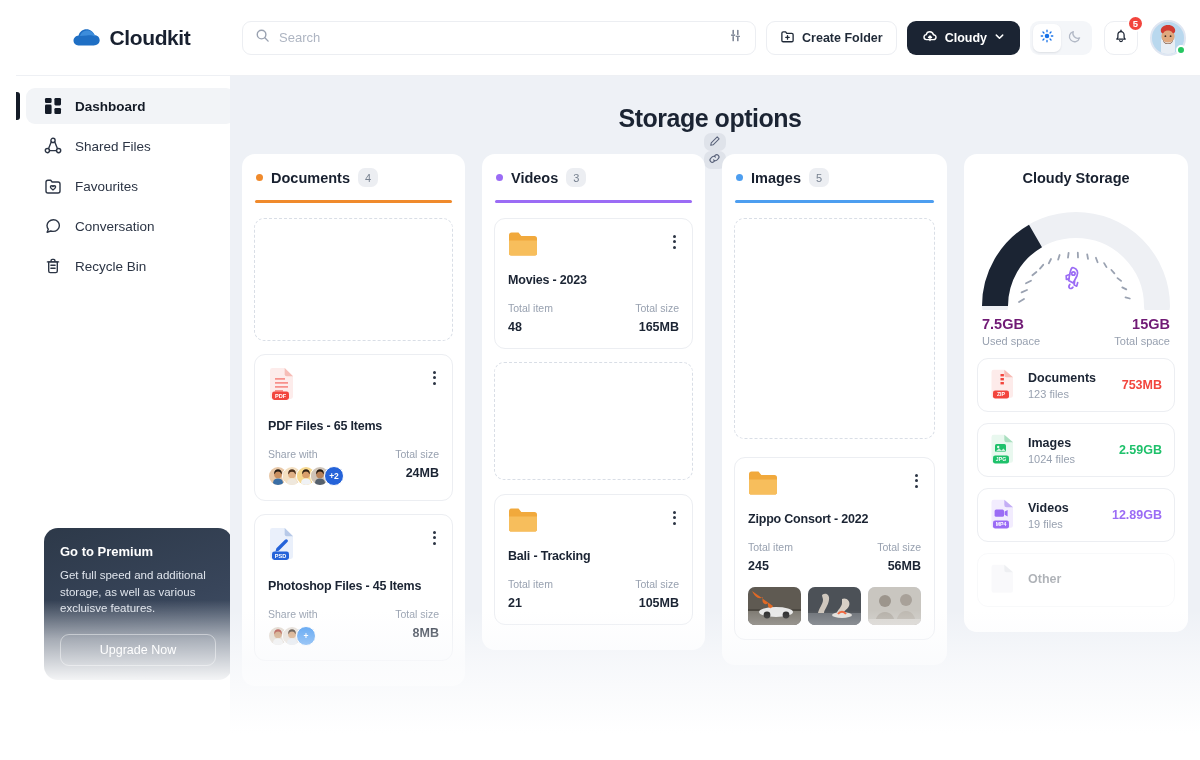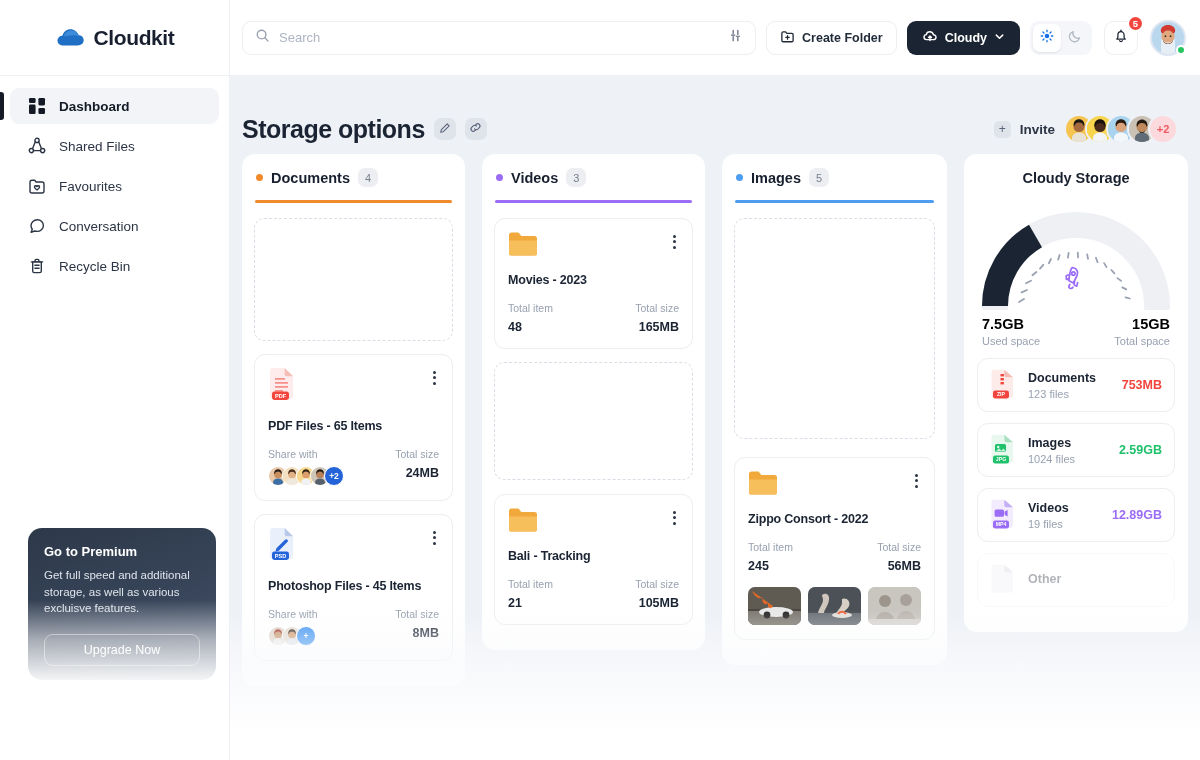--- a/index.html
+++ b/index.html
@@ -12,21 +12,21 @@
   }
   .app {
     position: relative;
     width: 1200px; height: 760px;
     background: #ffffff;
     overflow: hidden;
   }
 
   
   .sidebar {
-    position: absolute; left: 0; top: 0;
+    position: absolute; left: 16px; top: 0;
     width: 230px; height: 760px;
     background: #ffffff;
     border-right: 1px solid #eef0f4;
     border-top-left-radius: 22px;
     overflow: hidden;
   }
   .brand {
     height: 76px;
     display: flex; align-items: center; justify-content: center;
     gap: 9px;
@@ -158,20 +158,21 @@
   .main {
     position: absolute; left: 230px; top: 76px;
     width: 970px; height: 684px;
     background: #eef1f6;
     overflow: hidden;
   }
   .page-head {
     display: flex; align-items: center;
     padding: 28px 22px 0 12px;
     height: 78px;
+    flex-direction: column;
   }
   .page-title {
     font-size: 25px; font-weight: bold; color: #1b2433;
     letter-spacing: -0.5px;
   }
   .head-ico-btn {
     width: 22px; height: 22px; margin-left: 9px;
     border-radius: 7px; background: #dfe3ea;
     display: flex; align-items: center; justify-content: center;
     cursor: pointer;
@@ -260,21 +261,21 @@
   .thumb { width: 57px; height: 38px; border-radius: 7px; overflow: hidden; background: #cfd4dc; }
 
   
   .panel {
     width: 225px; background: #fff; border-radius: 13px;
     padding: 16px 13px 12px 13px; min-height: 478px;
   }
   .panel-title { text-align: center; font-size: 14.5px; font-weight: bold; color: #18202f; }
   .gauge-wrap { position: relative; width: 198px; height: 108px; margin: 16px auto 0 auto; }
   .gauge-labels { display: flex; justify-content: space-between; margin-top: 6px; padding: 0 5px; }
-  .g-val { font-size: 14.5px; font-weight: bold; color: #000000; }
+  .g-val { font-size: 14.5px; font-weight: bold; color: #701a75; }
   .g-key { font-size: 11px; color: #98a1b0; margin-top: 3px; }
   .g-right { text-align: right; }
 
   .st-item {
     display: flex; align-items: center; gap: 11px;
     border: 1px solid #eceef2; border-radius: 11px;
     padding: 10px 12px; margin-top: 11px;
   }
   .st-ico { width: 27px; height: 32px; flex: 0 0 27px; }
   .st-mid { flex: 1; }

